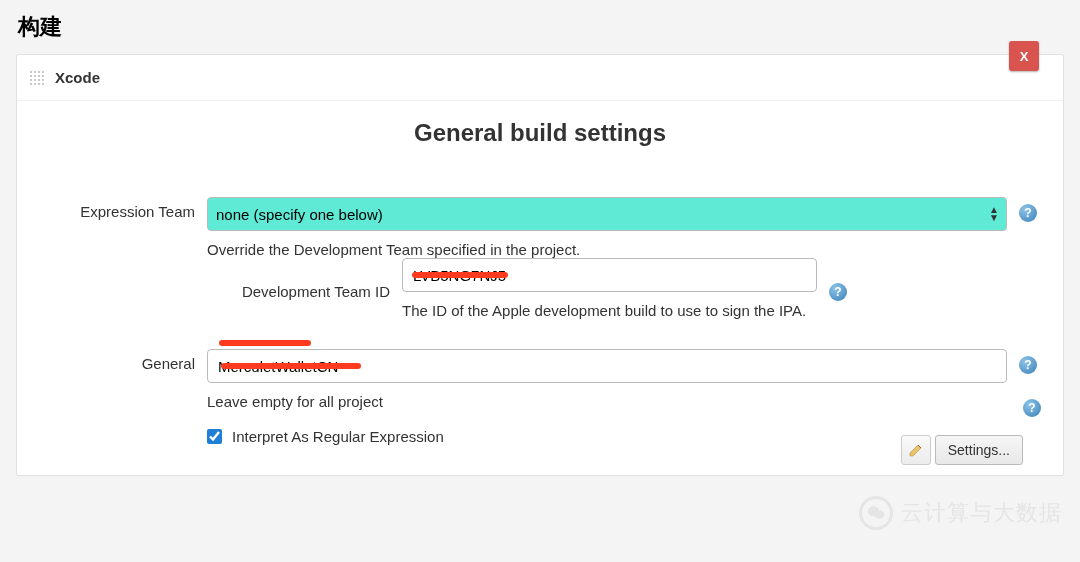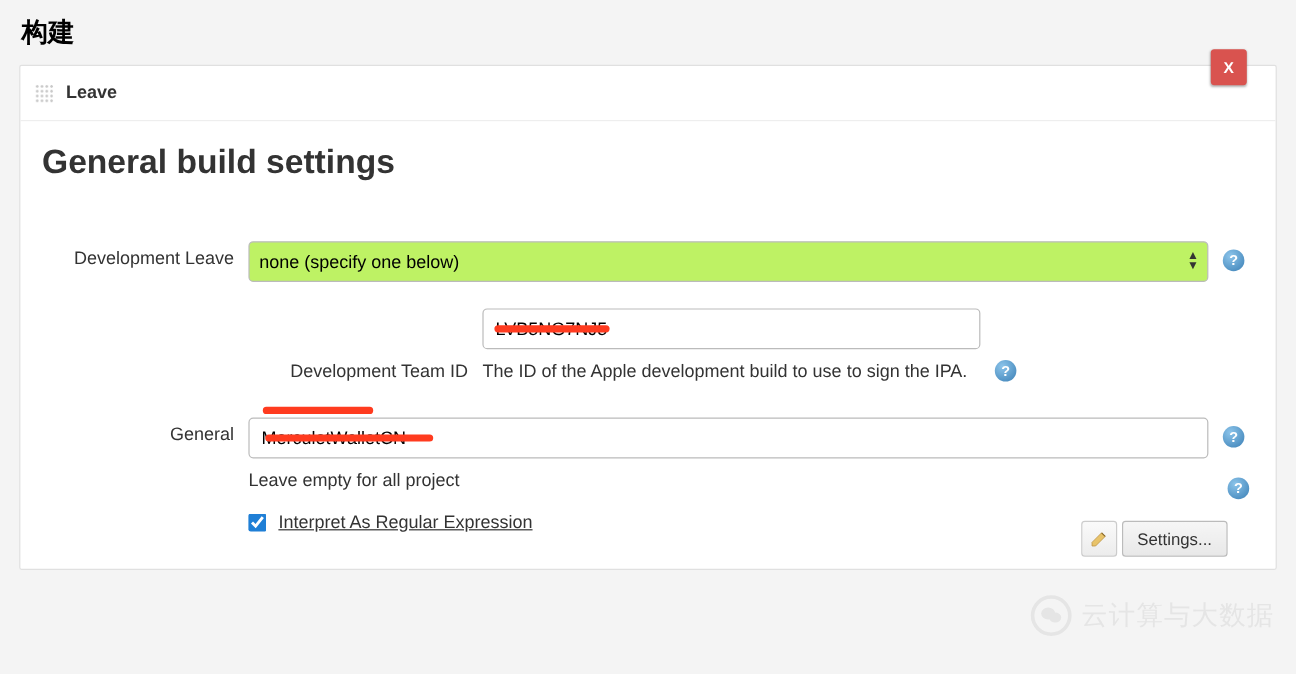--- a/index.html
+++ b/index.html
@@ -58,24 +58,25 @@
       border: none;
       border-radius: 3px;
       width: 30px;
       height: 30px;
       font-size: 13px;
       font-weight: 700;
       cursor: pointer;
       box-shadow: 0 1px 2px rgba(0,0,0,.3);
     }
     .section-title {
-      font-size: 28px;
+      font-size: 24px;
       font-weight: 700;
       color: #333;
       padding: 18px 18px 10px;
+      text-align: center;
     }
     .form-area {
       padding: 10px 20px 0 20px;
     }
     .row {
       display: flex;
       align-items: flex-start;
       margin-top: 30px;
     }
     .field-label {
@@ -95,21 +96,21 @@
       position: relative;
       width: 100%;
     }
     select.wide {
       width: 100%;
       height: 34px;
       font-size: 15px;
       padding: 4px 8px;
       border: 1px solid #bbb;
       border-radius: 4px;
-      background: #bef264;
+      background: #5eead4;
       -webkit-appearance: none;
       appearance: none;
     }
     .select-arrows {
       position: absolute;
       right: 8px;
       top: 50%;
       transform: translateY(-50%);
       pointer-events: none;
       font-size: 10px;
@@ -134,22 +135,21 @@
       display: inline-flex;
       align-items: center;
       justify-content: center;
       margin-left: 12px;
       margin-top: 7px;
       flex-shrink: 0;
       cursor: help;
     }
     .sub-row {
       display: flex;
-      align-items: flex-end;
-      margin-top: 22px;
+      align-items: center;
     }
     .sub-label {
       width: 195px;
       text-align: right;
       padding-right: 12px;
       padding-top: 6px;
       font-size: 15px;
       color: #333;
     }
     input[type="text"] {
@@ -169,21 +169,20 @@
     .strike-red {
       position: absolute;
       background: #ff3b1f;
       height: 6px;
       border-radius: 3px;
     }
     .checkbox-row {
       display: flex;
       align-items: center;
       margin-top: 18px;
-      text-decoration: underline;
     }
     .checkbox-row input[type="checkbox"] {
       width: 15px;
       height: 15px;
       accent-color: #1f7fd6;
       margin-right: 10px;
     }
     .checkbox-row label { font-size: 15px; color: #333; }
     .settings-btn {
       position: absolute;
@@ -241,36 +240,37 @@
 
 <div class="page-title">构建</div>
 
 <div class="panel-wrapper">
   <div class="panel">
 
     <button class="close-btn">X</button>
 
     <div class="panel-header">
       <span class="drag-icon"></span>
-      <b>Leave</b>
+      <b>Xcode</b>
     </div>
 
     <div class="section-title">General build settings</div>
 
     <div class="form-area">
 
       <div class="row">
-        <div class="field-label">Development Leave</div>
+        <div class="field-label">Expression Team</div>
         <div class="field-body">
           <div class="select-wrap">
             <select class="wide">
               <option>none (specify one below)</option>
             </select>
             <span class="select-arrows">▲<span>▼</span></span>
           </div>
+          <div class="help-text">Override the Development Team specified in the project.</div>
 
           <div class="sub-row">
             <div class="sub-label">Development Team ID</div>
             <div>
               <span class="strike-overlay">
                 <input type="text" class="mid" value="LVB5NG7NJ5" style="">
                 <span class="strike-red" style="left:10px; top:14px; width:96px;"></span>
               </span>
               <div class="help-text" style="margin-left:0;">The ID of the Apple development build to use to sign the IPA.</div>
             </div>

